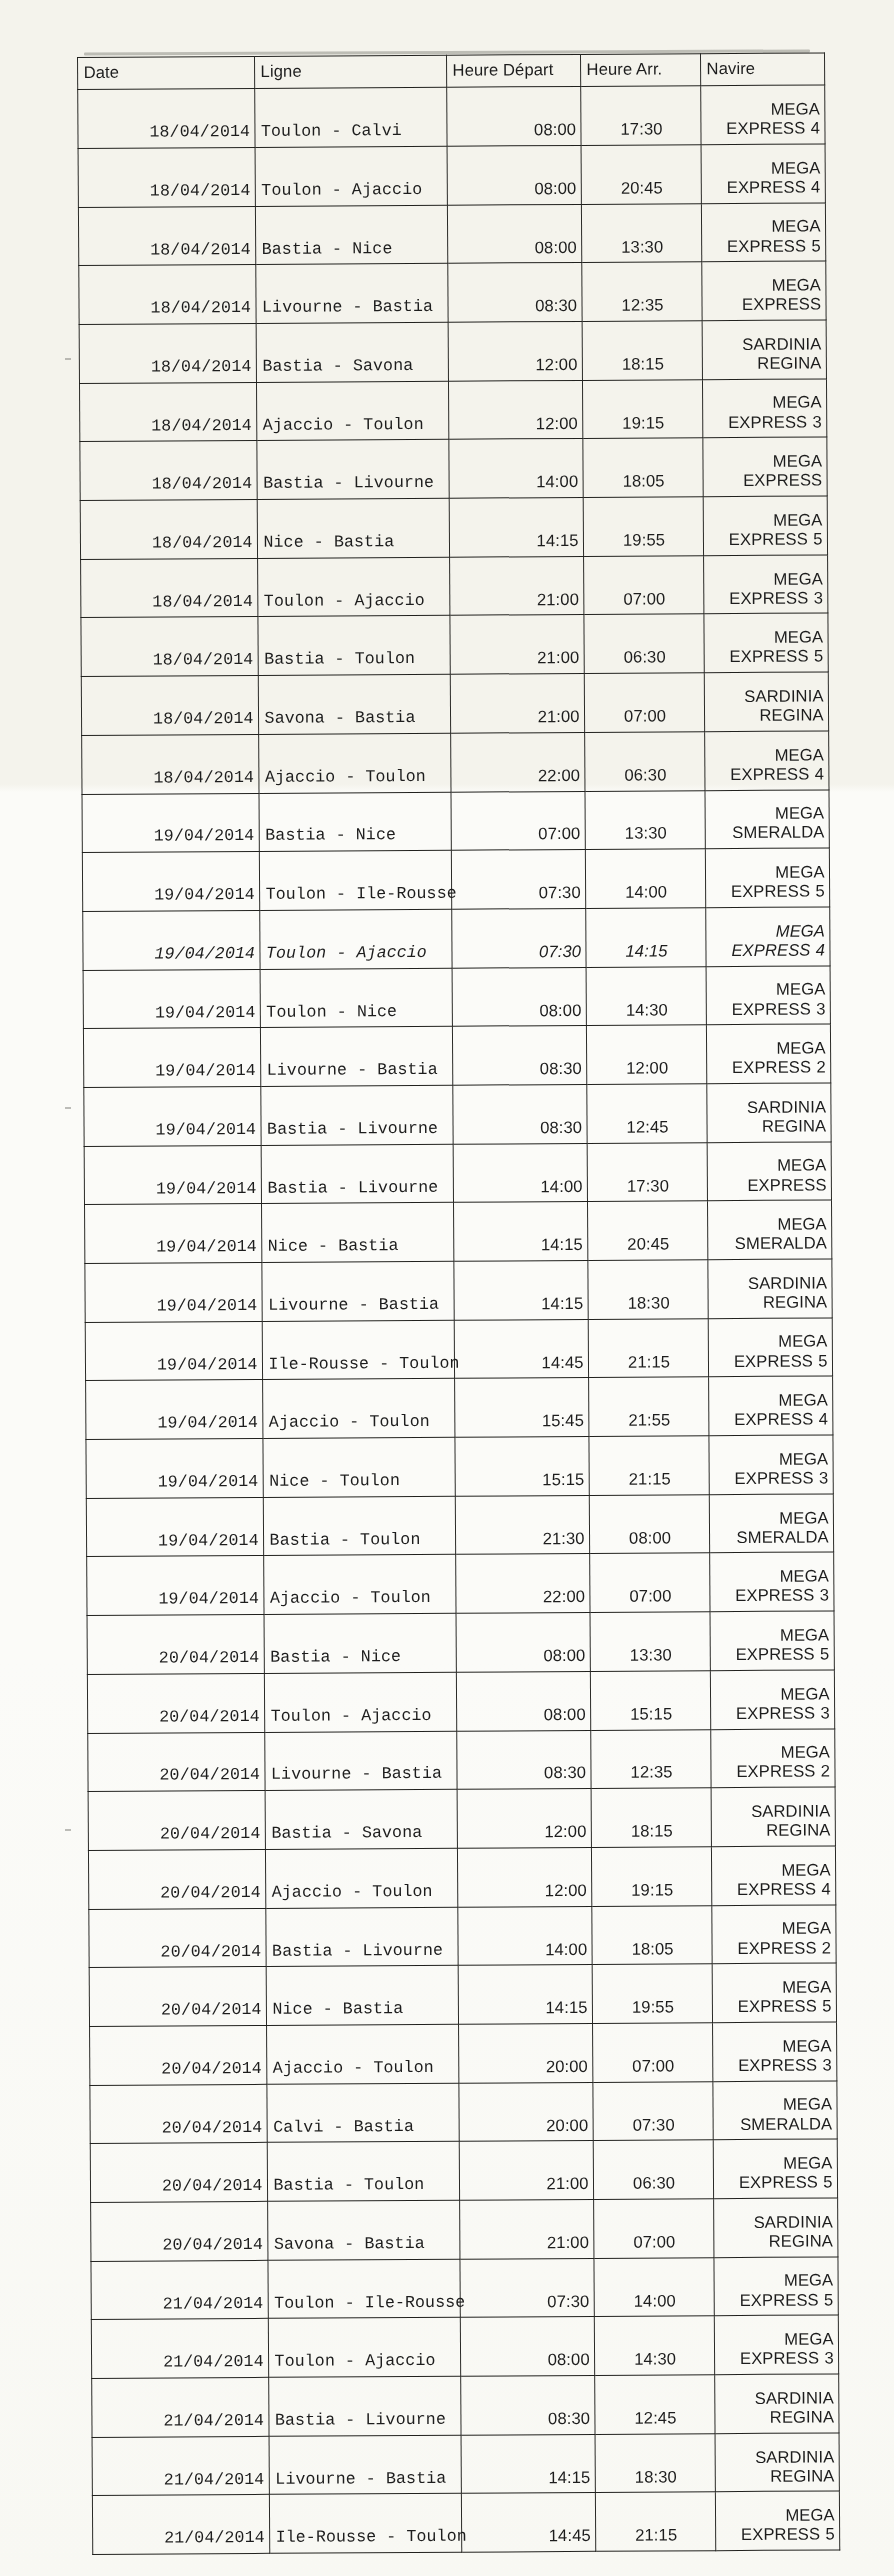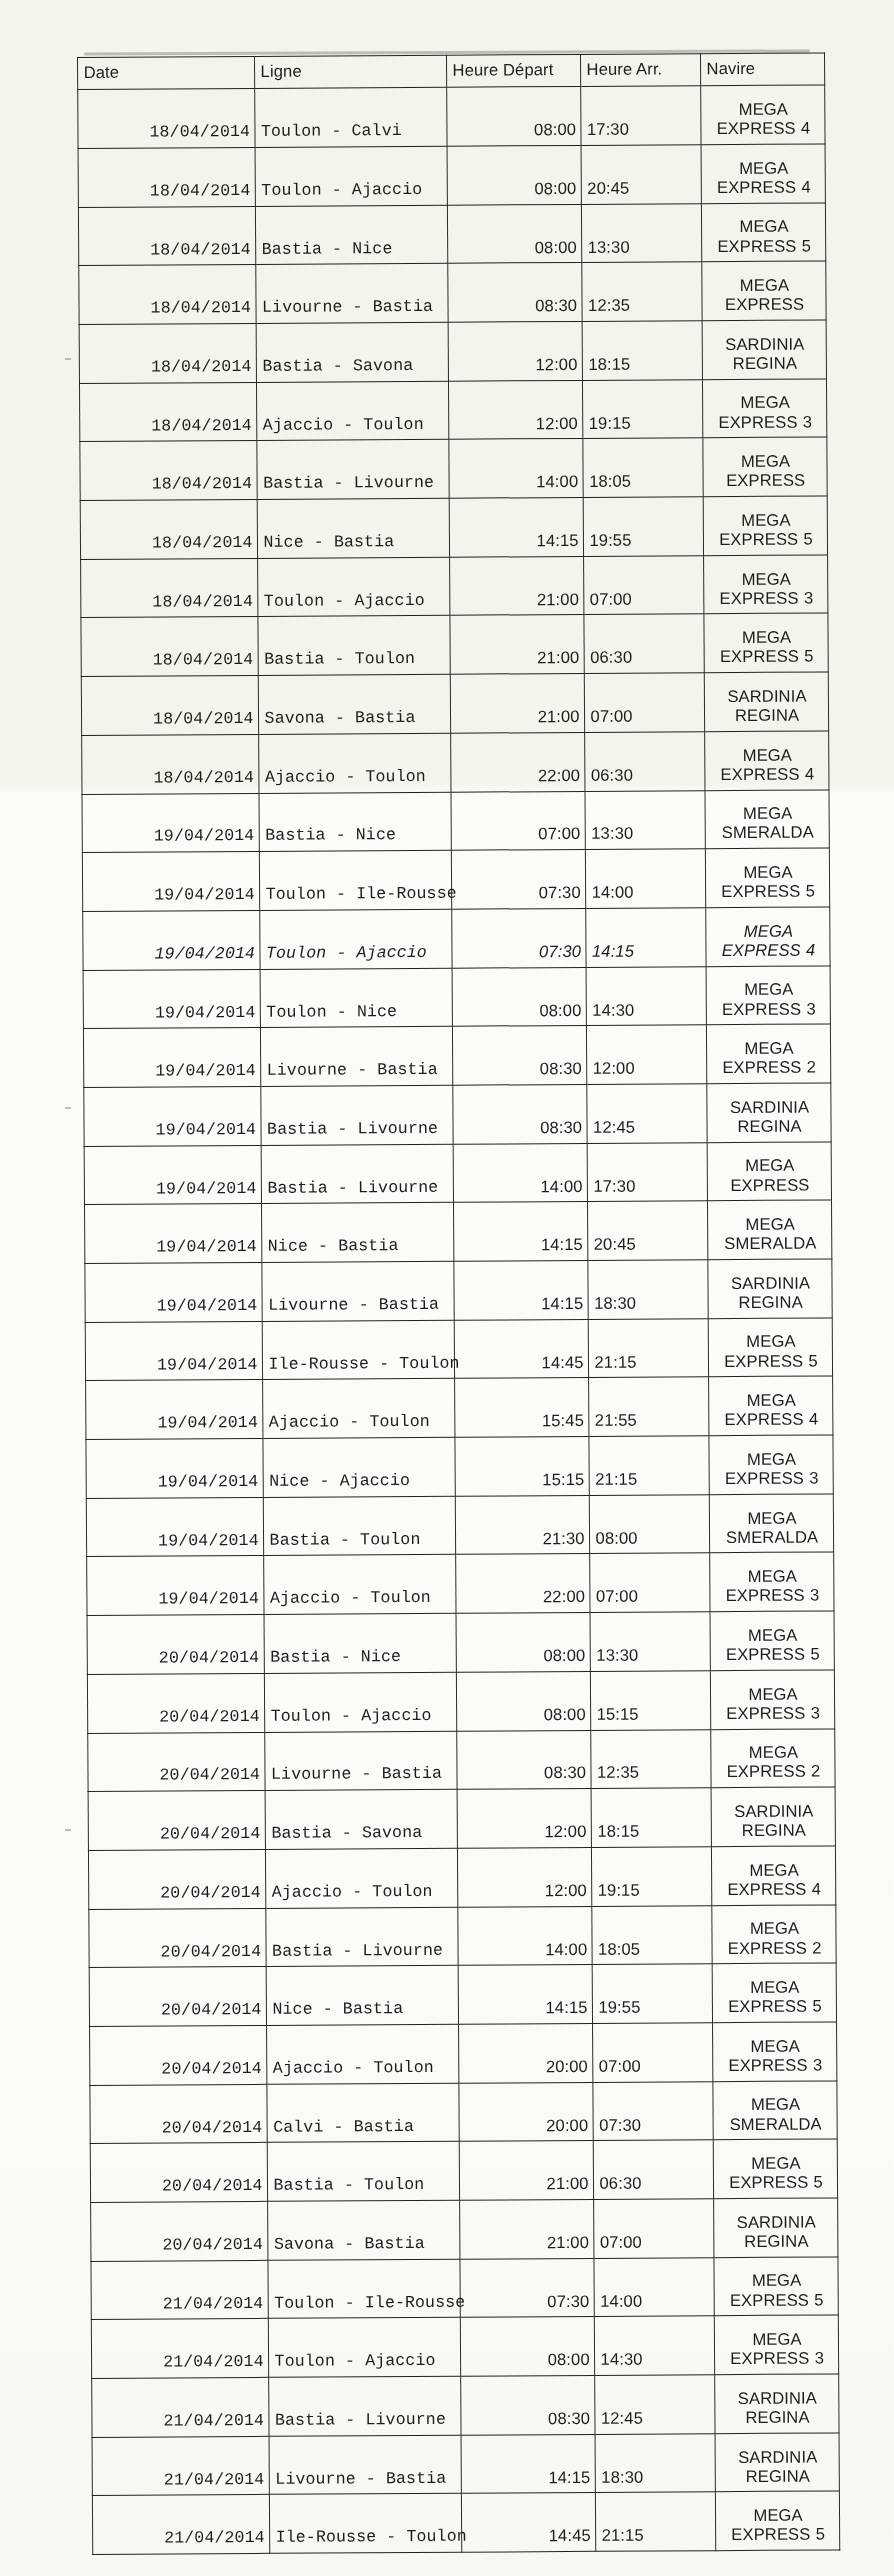--- a/index.html
+++ b/index.html
@@ -100,26 +100,26 @@
     padding-left: 6.6px;
     white-space: nowrap;
     font-family: Liberation Mono, monospace;
   }
   td.cell-depart {
     text-align: right;
     padding-right: 7.7px;
     white-space: nowrap;
   }
   td.cell-arrivee {
-    text-align: left;
+    text-align: center;
     padding-right: 6.6px;
     white-space: nowrap;
   }
   td.cell-navire {
-    text-align: center;
+    text-align: right;
     padding-left: 6.6px;
     word-spacing: 0.6px;
   }
 
   tr.italic td {
     font-style: italic;
   }
 </style>
 </head>
 <body>
@@ -304,21 +304,21 @@
         </tr>
         <tr>
           <td class="cell-date">19/04/2014</td>
           <td class="cell-ligne">Ajaccio - Toulon</td>
           <td class="cell-depart">15:45</td>
           <td class="cell-arrivee">21:55</td>
           <td class="cell-navire">MEGA EXPRESS 4</td>
         </tr>
         <tr>
           <td class="cell-date">19/04/2014</td>
-          <td class="cell-ligne">Nice - Ajaccio</td>
+          <td class="cell-ligne">Nice - Toulon</td>
           <td class="cell-depart">15:15</td>
           <td class="cell-arrivee">21:15</td>
           <td class="cell-navire">MEGA EXPRESS 3</td>
         </tr>
         <tr>
           <td class="cell-date">19/04/2014</td>
           <td class="cell-ligne">Bastia - Toulon</td>
           <td class="cell-depart">21:30</td>
           <td class="cell-arrivee">08:00</td>
           <td class="cell-navire">MEGA SMERALDA</td>

